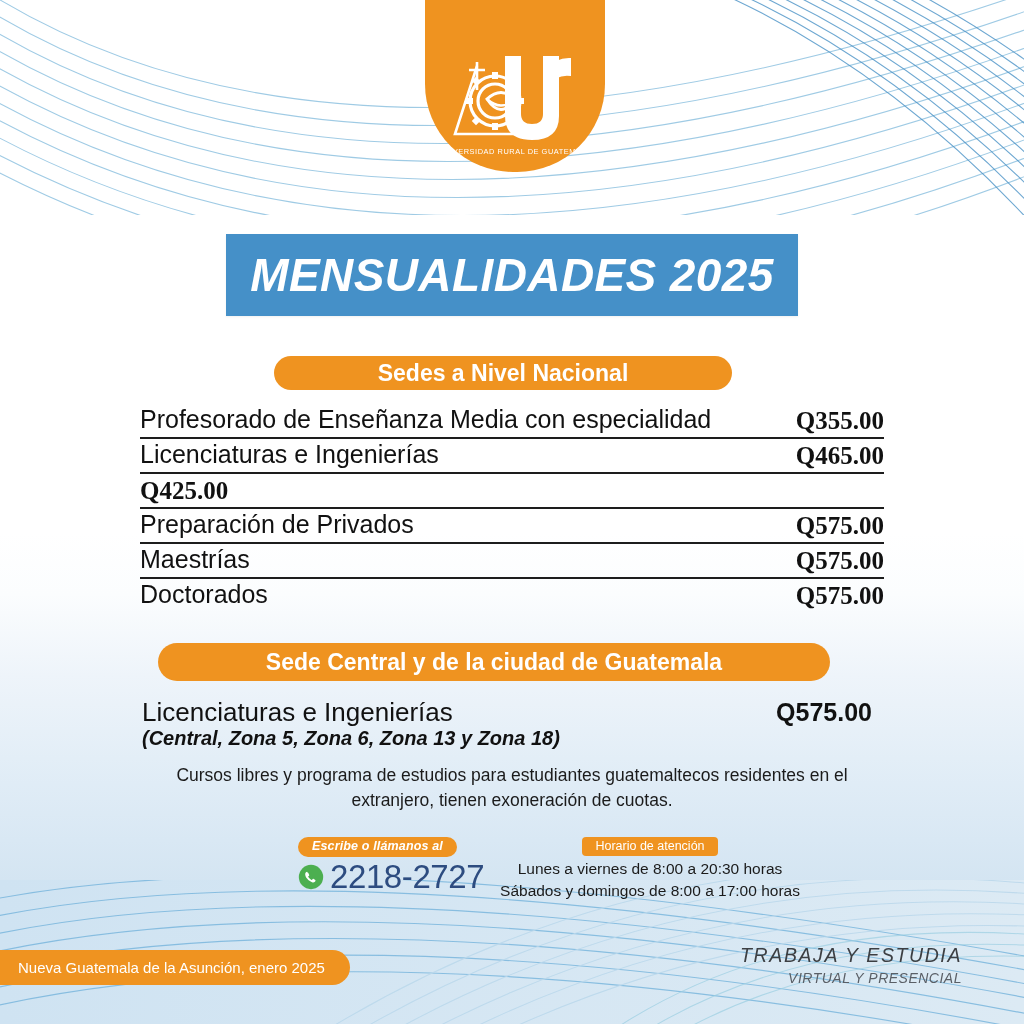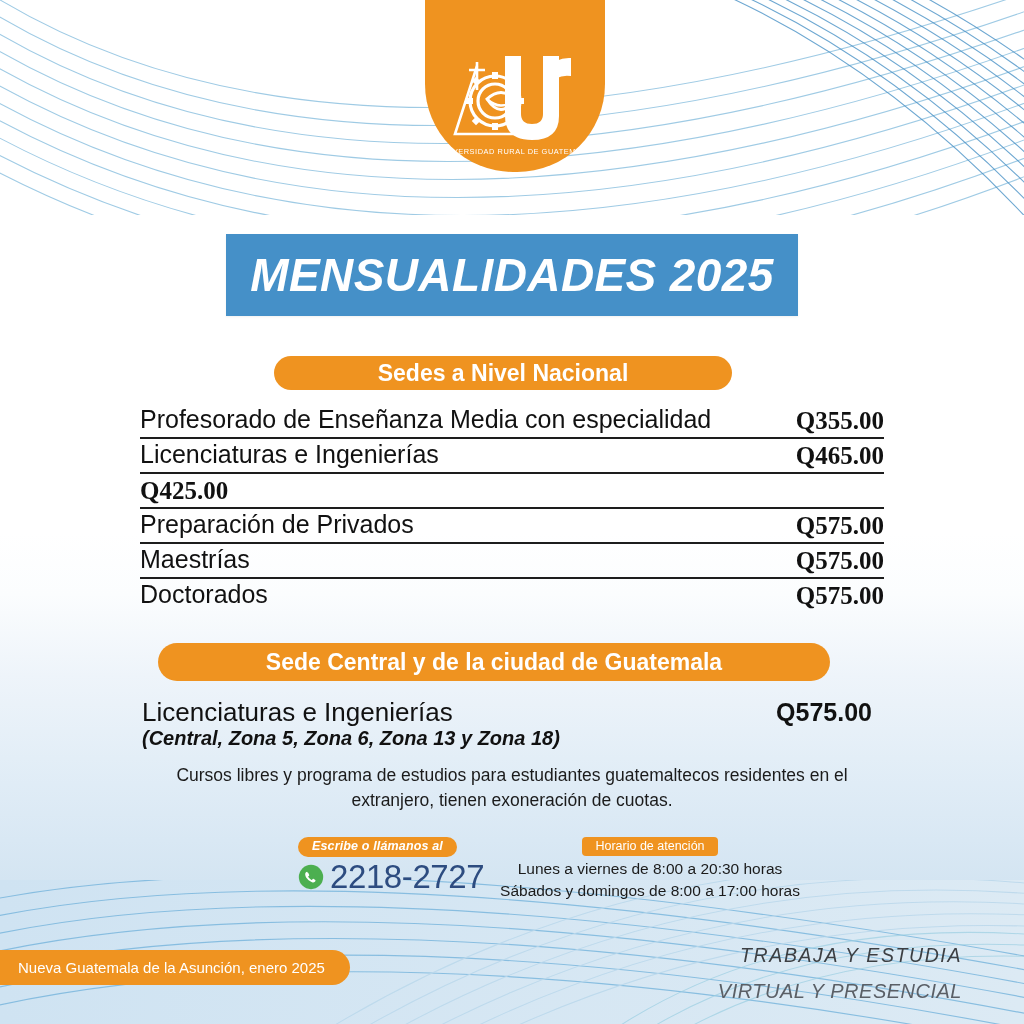--- a/index.html
+++ b/index.html
@@ -138,24 +138,23 @@
   }
   .tagline{
     position:absolute;right:62px;top:944px;text-align:right;
   }
   .tagline .l1{
     font-size:19.5px;font-weight:normal;font-style:italic;color:#3c3f43;
     letter-spacing:1.6px;line-height:23px;
     font-family:"Liberation Sans", sans-serif;
   }
   .tagline .l2{
-    font-size:20px;font-style:italic;color:#5a5f66;
+    font-size:14px;font-style:italic;color:#5a5f66;
     letter-spacing:.5px;line-height:22px;
     font-family:"Liberation Sans", sans-serif;
-    margin-top:13px;
   }
 </style>
 </head>
 <body>
 
 <div class="poster">
 
   <svg class="deco" viewBox="0 0 1024 1024" xmlns="http://www.w3.org/2000/svg">
     <defs>
       <clipPath id="topclip">

